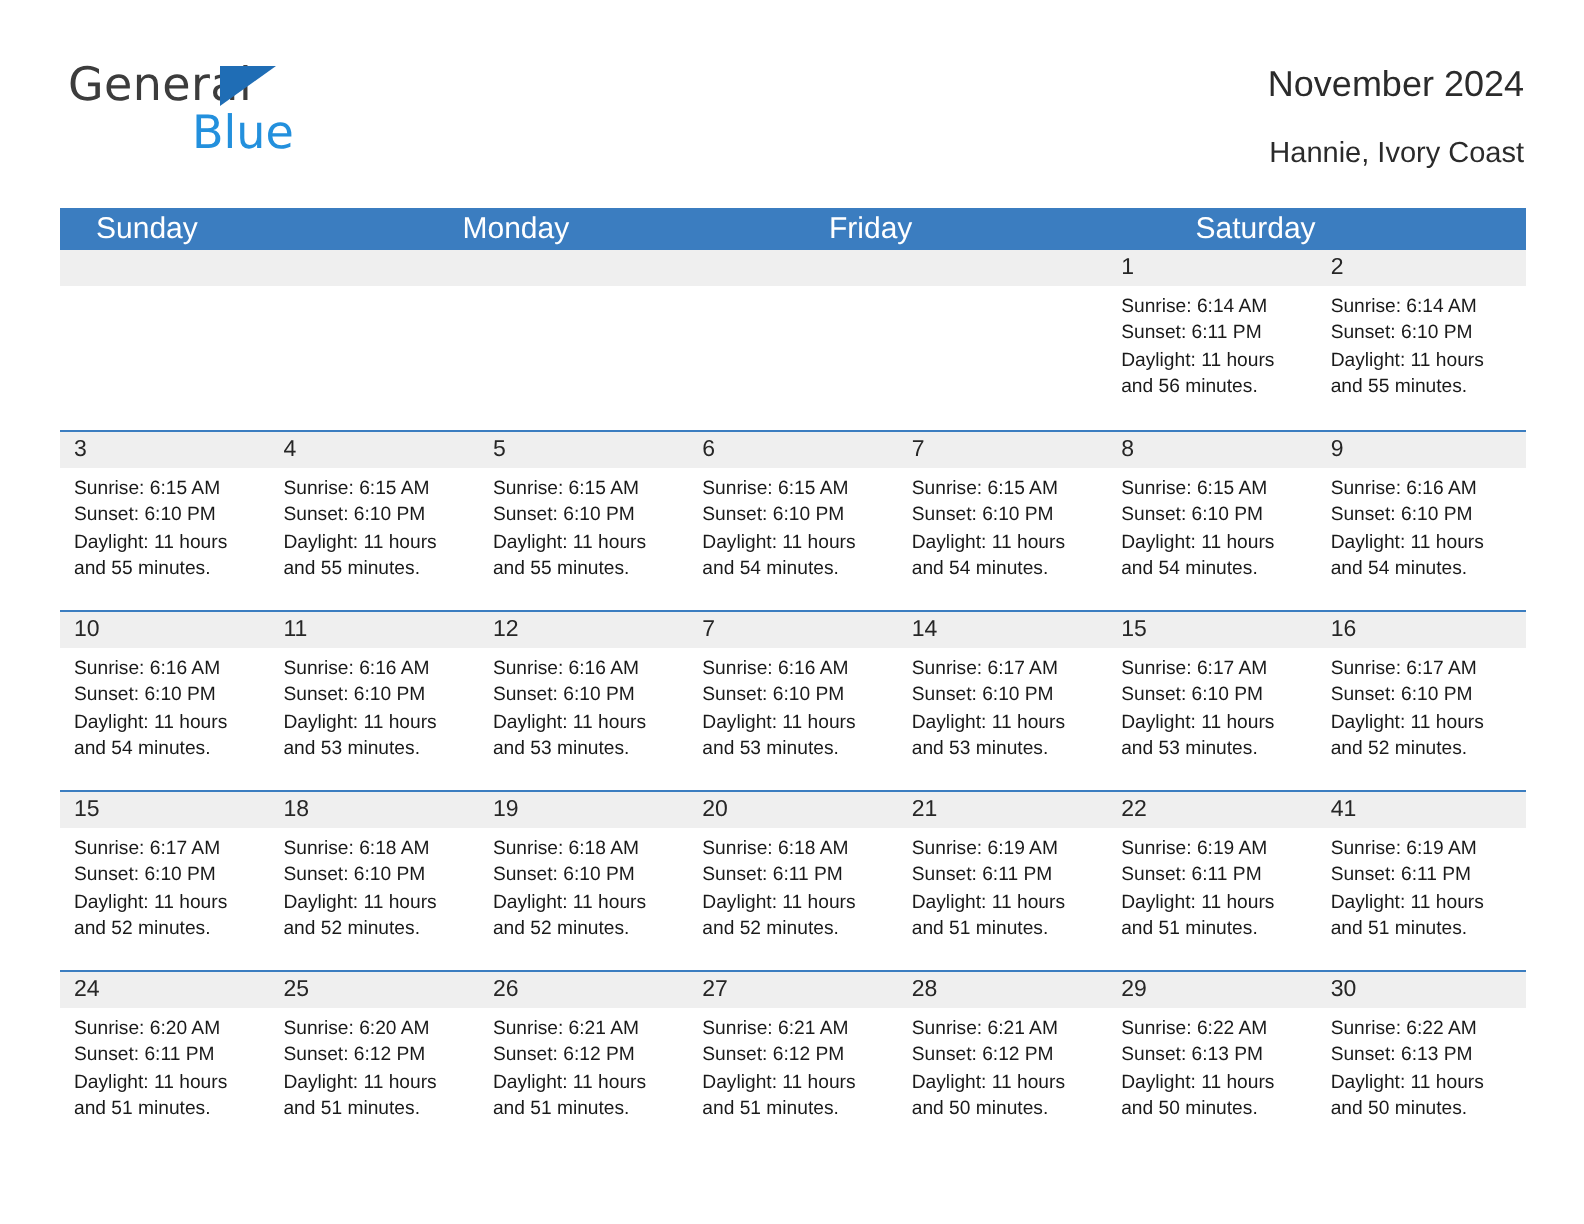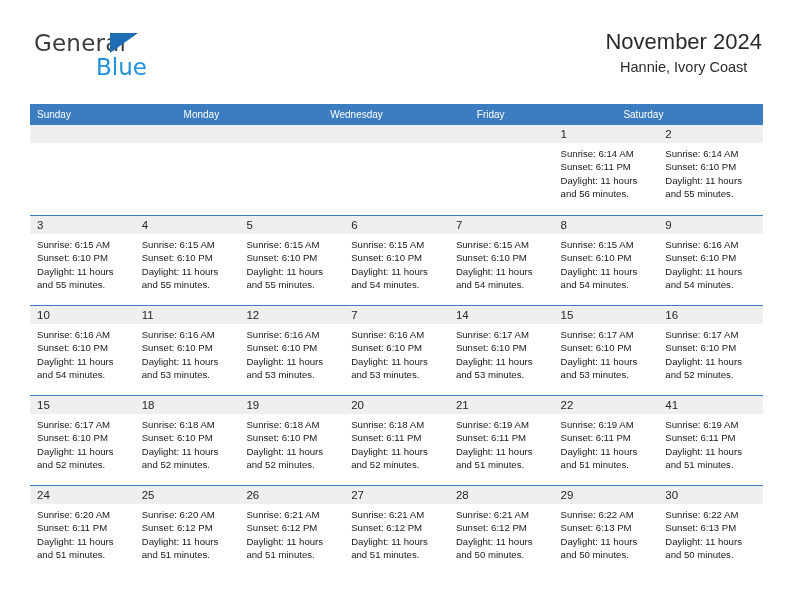--- a/index.html
+++ b/index.html
@@ -65,53 +65,53 @@
     font-family: "DejaVu Sans", sans-serif;
     font-weight: 400;
   }
   .titleblock {
     position: absolute;
     right: 0;
     top: 0;
     text-align: right;
   }
   .cal-title {
-    font-size: 22px;
+    font-size: 18px;
     color: #2b2b2b;
     font-weight: 400;
     line-height: 32px;
     white-space: nowrap;
   }
   .cal-subtitle {
+    margin-top: 10px;
     font-size: 14.5px;
     color: #2b2b2b;
     font-weight: 400;
     line-height: 18px;
     white-space: nowrap;
-    text-align: center;
   }
 
   
   .calendar {
     position: absolute;
     left: 30px;
     top: 104px;
     width: 733px;
   }
   .weekhead {
     display: flex;
     background: #3b7dc0;
     height: 21px;
   }
   .weekhead .wh {
     flex: 1 1 0;
     color: #ffffff;
-    font-size: 10px;
+    font-size: 15px;
     line-height: 21px;
-    padding-left: 7px;
+    padding-left: 18px;
     box-sizing: border-box;
     white-space: nowrap;
     overflow: hidden;
   }
   .week {
     display: flex;
     height: 90px;
     border-top: 1px solid #3b7dc0;
     box-sizing: border-box;
   }
@@ -165,21 +165,20 @@
       <div class="cal-subtitle">Hannie, Ivory Coast</div>
     </div>
 
   </div>
 
   <div class="calendar">
 
     <div class="weekhead">
       <div class="wh">Sunday</div>
       <div class="wh">Monday</div>
-      <div class="wh">Wednesday</div>
       <div class="wh">Friday</div>
       <div class="wh">Saturday</div>
     </div>
 
     <div id="weeks-host">
         <div class="week first">
           <div class="day empty">
             <div class="daynum"></div>
           </div>
           <div class="day empty">

